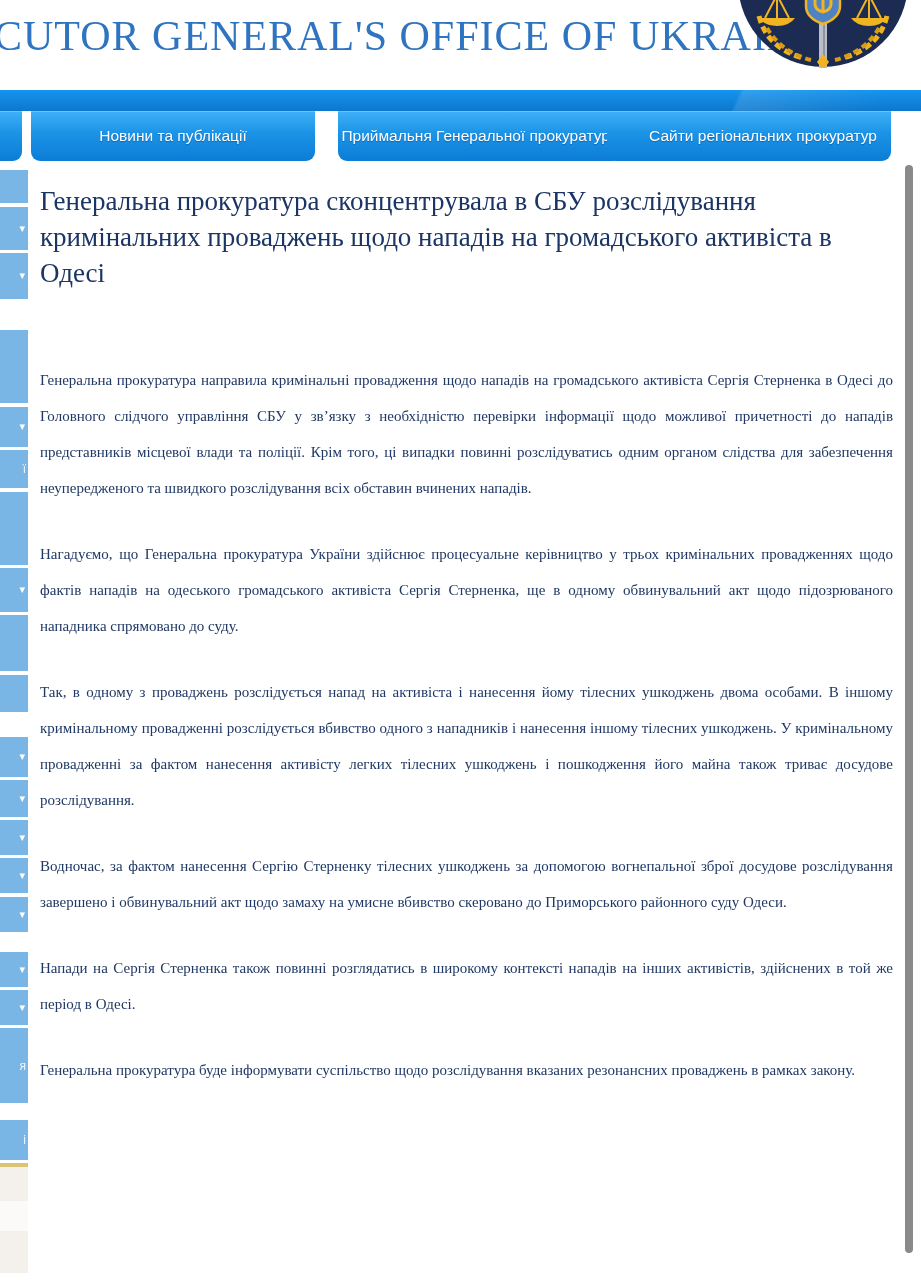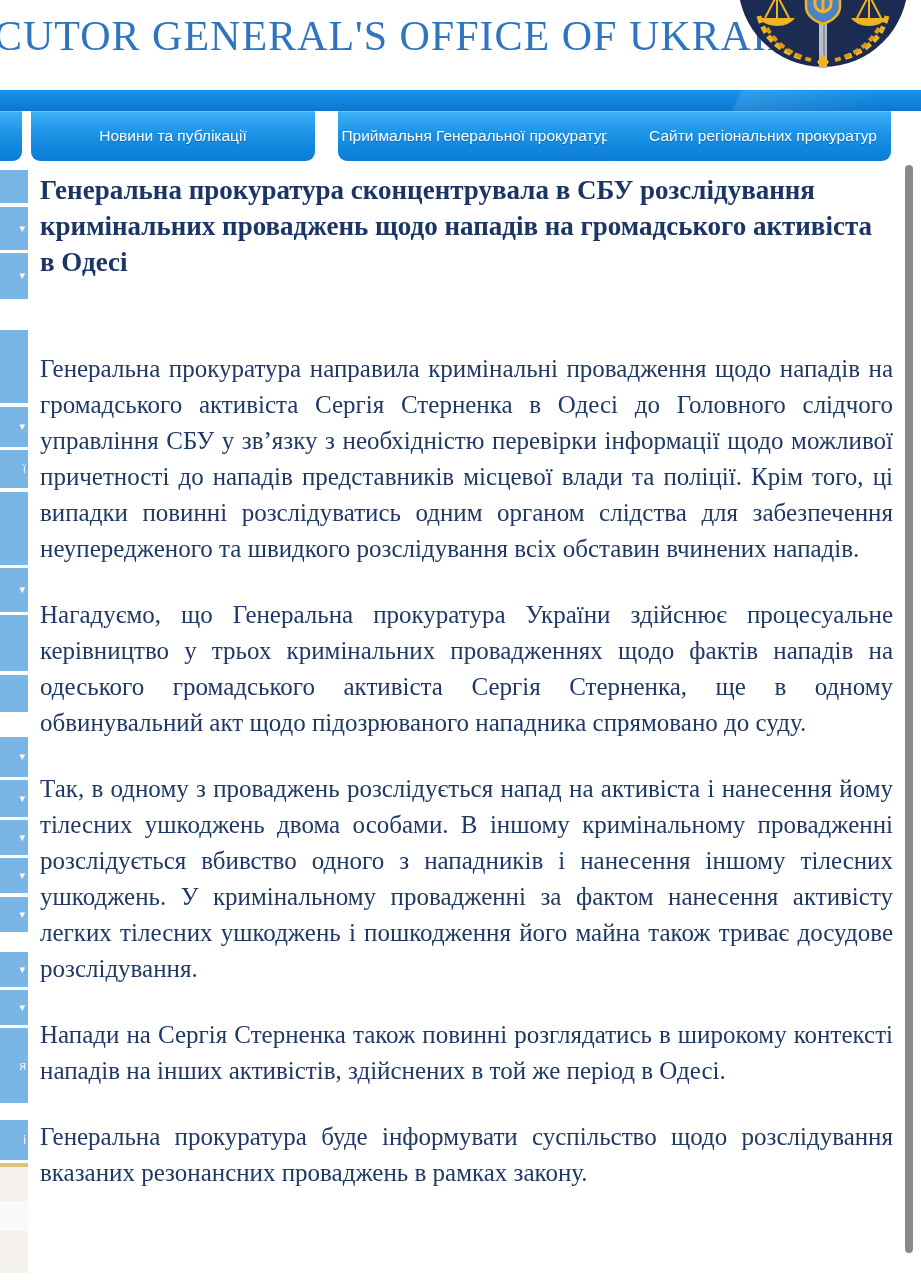--- a/index.html
+++ b/index.html
@@ -39,23 +39,23 @@
   .sb-chev { position:absolute; right:3px; top:50%; transform:translateY(-58%);
              color:#fff; font-family:"DejaVu Sans", sans-serif; font-size:11px; line-height:1; }
   .sb-frag { position:absolute; right:2px; top:50%; transform:translateY(-50%);
              color:#eef6fd; font-family:"Liberation Sans", sans-serif; font-size:12px; }
   .sb-divider { width:28px; height:4px; background:#d9c477; margin-top:3px; }
   .sb-footer-row { width:28px; }
 
   
   .main { position:absolute; left:40px; top:162px; width:853px; color:#1f3864; }
   .article-date { margin-top:19px; font-size:25px; color:#1f3864; }
-  .article-headline { margin-top:10px; font-size:27px; line-height:36px; font-weight:700;
+  .article-headline { margin-top:21px; font-size:27px; line-height:36px; font-weight:400;
                       color:#1b3564; width:840px; }
-  .article-body p { margin-top:30px; font-size:25px; line-height:36px;
+  .article-body p { margin-top:30px; font-size:15px; line-height:36px;
                     text-align:justify; color:#1f3864; }
   .article-body p.first { margin-top:71px; }
 
   
   .scrollbar-thumb { position:absolute; left:905px; top:165px; width:8px; height:1088px;
                      background:#8a8a8a; border-radius:4px; }
 </style>
 </head>
 <body>
 
@@ -151,20 +151,21 @@
       <div class="sb-footer-row" style="background: rgb(251, 250, 248); height: 30px;"></div>
       <div class="sb-footer-row" style="background: rgb(244, 241, 237); height: 42px;"></div>
     </div>
 
   <div class="main">
     <div class="article-headline">Генеральна прокуратура сконцентрувала в СБУ розслідування кримінальних проваджень щодо нападів на громадського активіста в Одесі</div>
     <div class="article-body">
       <p class="first">Генеральна прокуратура направила кримінальні провадження щодо нападів на громадського активіста Сергія Стерненка в Одесі до Головного слідчого управління СБУ у зв’язку з необхідністю перевірки інформації щодо можливої причетності до нападів представників місцевої влади та поліції. Крім того, ці випадки повинні розслідуватись одним органом слідства для забезпечення неупередженого та швидкого розслідування всіх обставин вчинених нападів.</p>
       <p>Нагадуємо, що Генеральна прокуратура України здійснює процесуальне керівництво у трьох кримінальних провадженнях щодо фактів нападів на одеського громадського активіста Сергія Стерненка, ще в одному обвинувальний акт щодо підозрюваного нападника спрямовано до суду.</p>
       <p>Так, в одному з проваджень розслідується напад на активіста і нанесення йому тілесних ушкоджень двома особами. В іншому кримінальному провадженні розслідується вбивство одного з нападників і нанесення іншому тілесних ушкоджень. У кримінальному провадженні за фактом нанесення активісту легких тілесних ушкоджень і пошкодження його майна також триває досудове розслідування.</p>
+      <p>Водночас, за фактом нанесення Сергію Стерненку тілесних ушкоджень за допомогою вогнепальної зброї досудове розслідування завершено і обвинувальний акт щодо замаху на умисне вбивство скеровано до Приморського районного суду Одеси.</p>
       <p>Напади на Сергія Стерненка також повинні розглядатись в широкому контексті нападів на інших активістів, здійснених в той же період в Одесі.</p>
       <p>Генеральна прокуратура буде інформувати суспільство щодо розслідування вказаних резонансних проваджень в рамках закону.</p>
     </div>
 
   </div>
 
   <div class="scrollbar-thumb"></div>
 
 </div>
 

